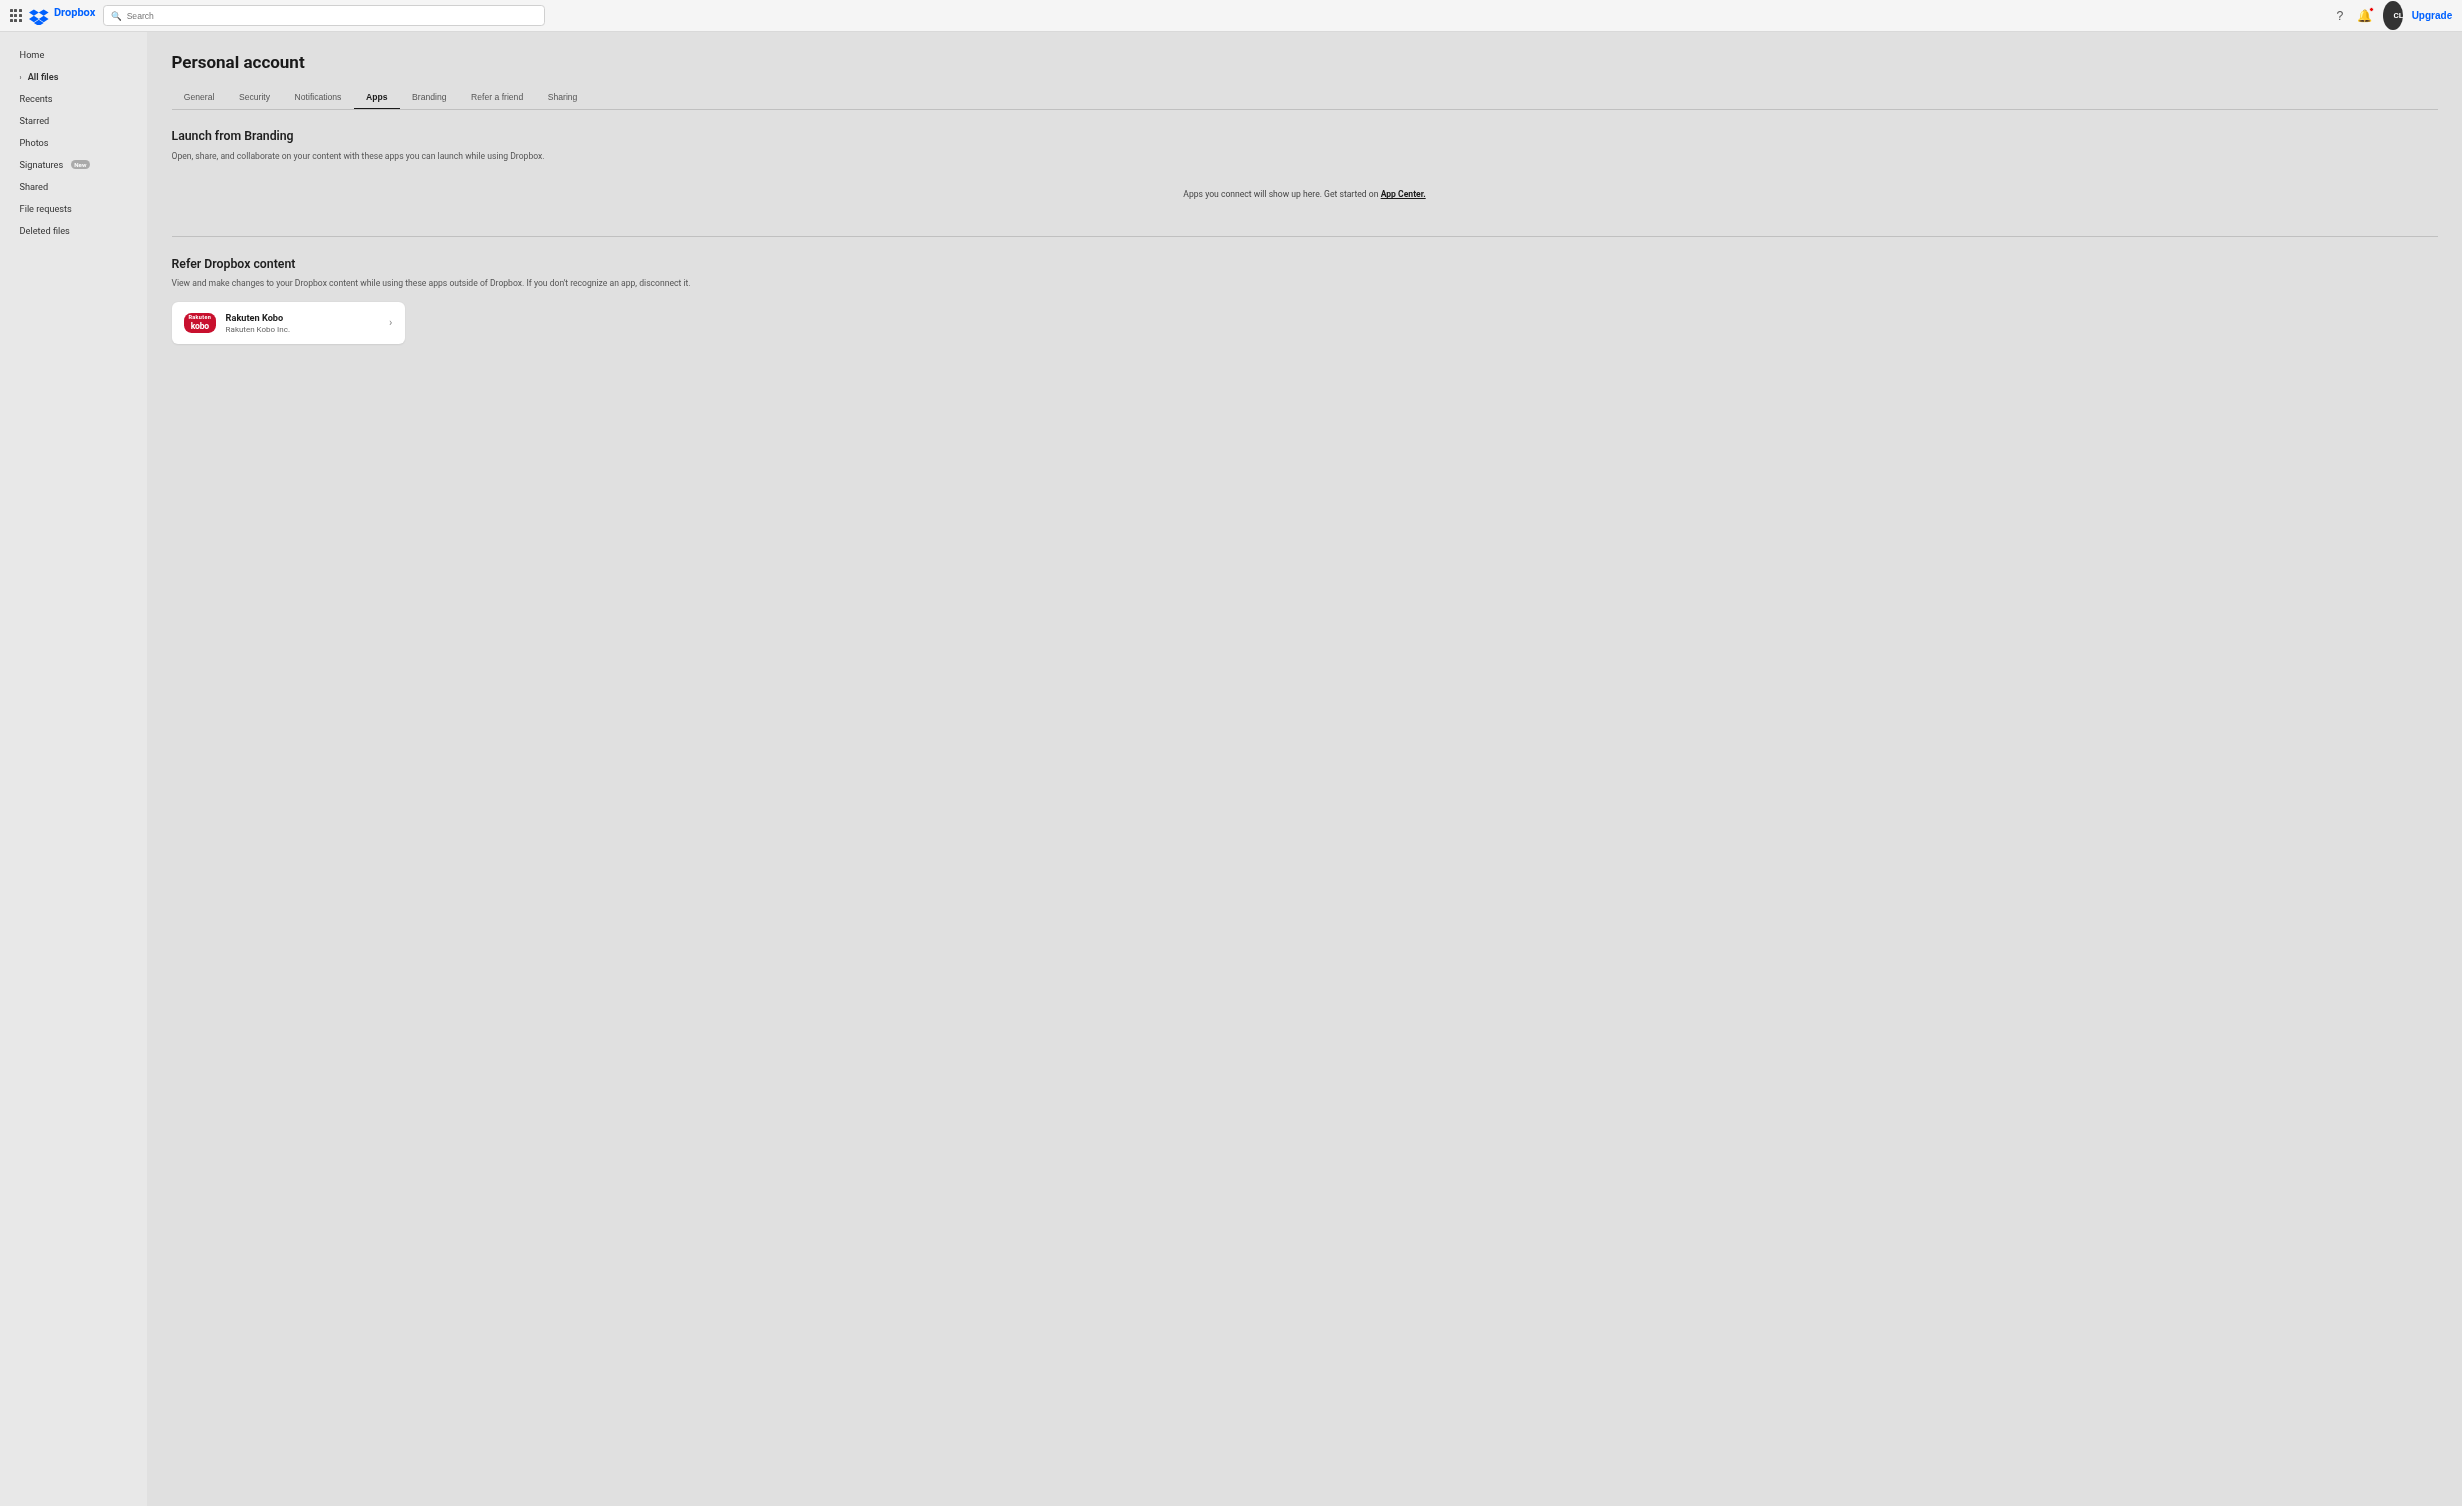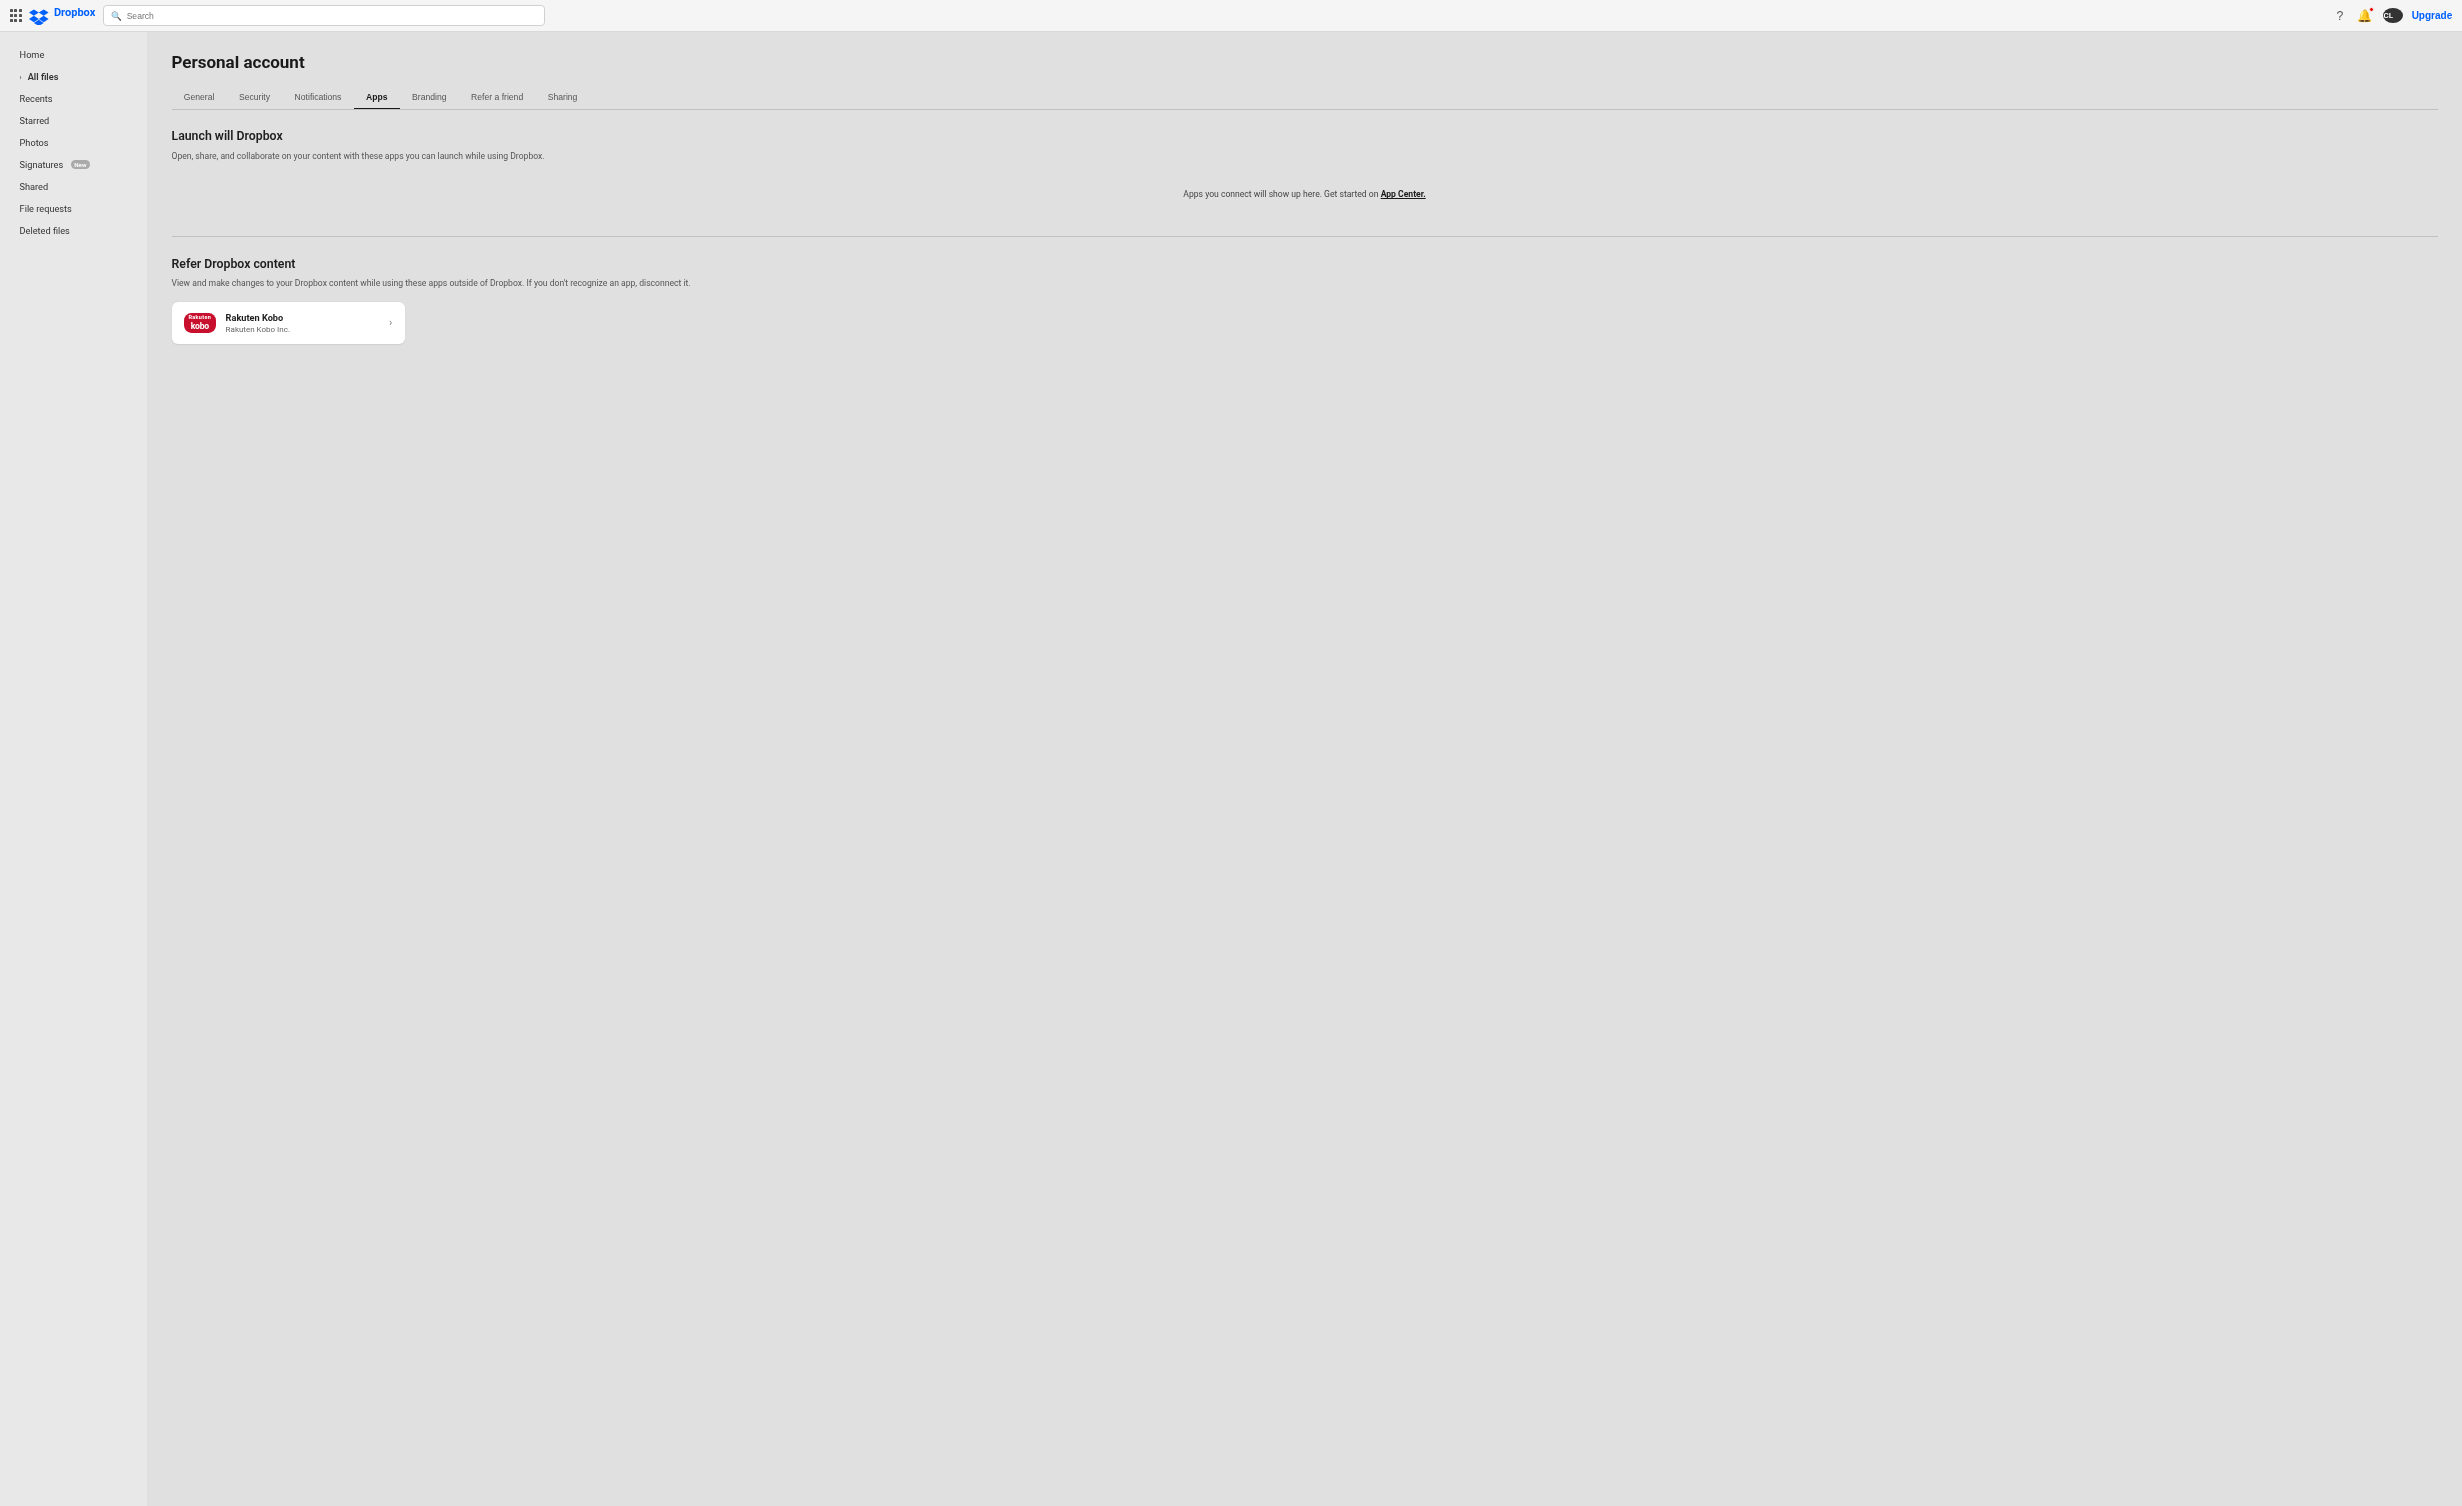--- a/index.html
+++ b/index.html
@@ -18,21 +18,21 @@
     .search-bar {
       flex: 1; display: flex; align-items: center; background: #fff;
       border: 0.6px solid #d0d0d0; border-radius: 3.7px; padding: 0 7.4px;
       height: 21px; max-width: 442px;
     }
     .search-bar input { border: none; outline: none; font-size: 8.6px; width: 100%; background: transparent; color: #333; }
     .search-icon { color: #888; margin-right: 4.9px; font-size: 8.6px; }
     .topbar-right { display: flex; align-items: center; gap: 8.6px; margin-left: auto; }
     .topbar-btn { background: none; border: none; cursor: pointer; color: #555; font-size: 12.3px; position: relative; padding: 2.5px; }
     .notif-dot { position: absolute; top: 1.2px; right: 1.2px; width: 4.9px; height: 4.9px; background: #e00; border-radius: 50%; border: 0.9px solid #f5f5f5; }
-    .avatar { width: 19.6px; height: 15px; border-radius: 50%; background: #333; color: #fff; display: flex; align-items: center; justify-content: flex-start; font-size: 8px; font-weight: 600; cursor: pointer; }
+    .avatar { width: 19.6px; height: 29px; border-radius: 50%; background: #333; color: #fff; display: flex; align-items: center; justify-content: flex-end; font-size: 8px; font-weight: 600; cursor: pointer; }
     .upgrade-btn { color: #0061ff; font-weight: 600; font-size: 10px; background: none; border: none; cursor: pointer; }
 
     
     .layout { display: flex; height: calc(100vh - 32px); }
 
     
     .sidebar { width: 147px; background: #e8e8e8; padding: 12.3px 0; flex-shrink: 0; }
     .sidebar-item {
       display: flex; align-items: center; padding: 4.9px 14.7px;
       font-size: 9.2px; color: #333; cursor: pointer; border-radius: 3.7px; margin: 0 4.9px 1.2px;
@@ -173,21 +173,21 @@
       <button class="tab">General</button>
       <button class="tab">Security</button>
       <button class="tab">Notifications</button>
       <button class="tab active">Apps</button>
       <button class="tab">Branding</button>
       <button class="tab">Refer a friend</button>
       <button class="tab">Sharing</button>
     </div>
 
     <div class="section">
-      <h2 class="section-title">Launch will Dropbox</h2>
+      <h2 class="section-title">Launch from Branding</h2>
       <p class="section-desc">Open, share, and collaborate on your content with these apps you can launch while using Dropbox.</p>
       <div class="empty-state">
         <span>Apps you connect will show up here. Get started on </span><a>App Center.</a>
       </div>
     </div>
 
     <hr class="divider">
 
     <div class="section">
       <h2 class="section-title">Refer Dropbox content</h2>

